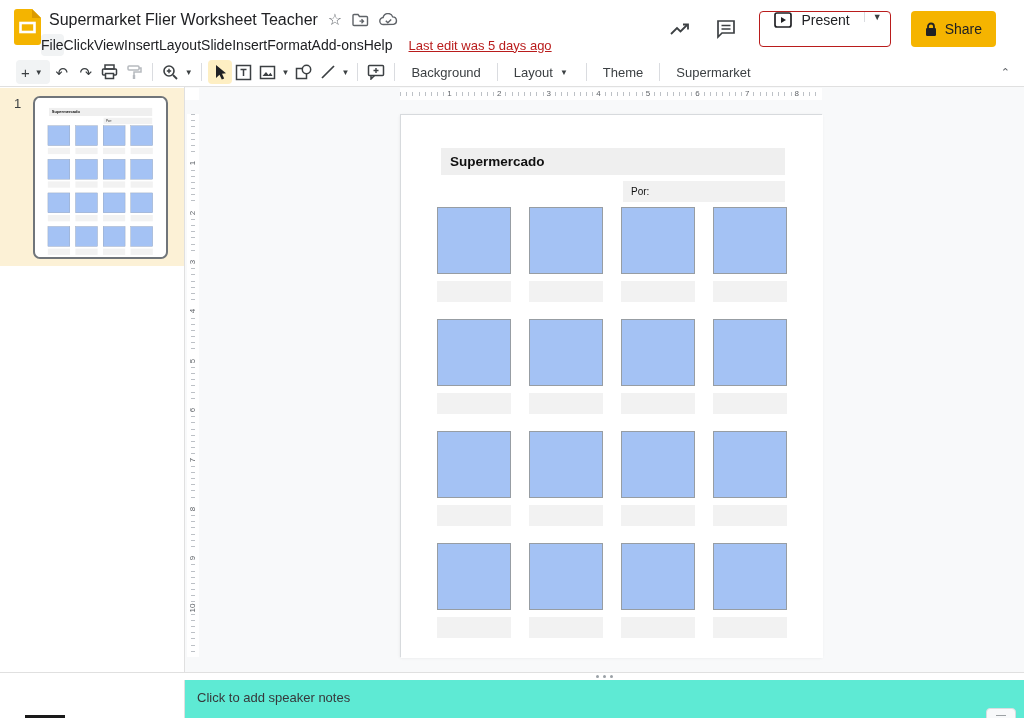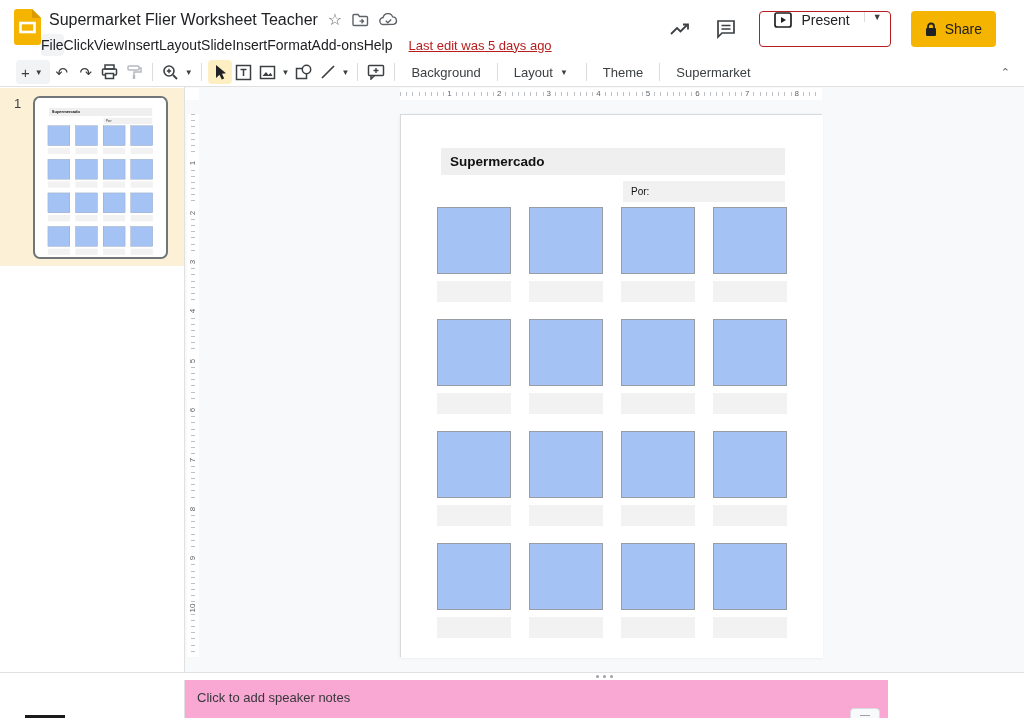--- a/index.html
+++ b/index.html
@@ -75,21 +75,21 @@
   .sc-grid { position:absolute; left:36px; top:92px; display:grid; grid-template-columns:repeat(4,74px); column-gap:18px; row-gap:17px; }
   .sc-cell { width:74px; }
   .sc-box { width:74px; height:67px; background:var(--slide-box-fill,#A4C2F4); border:1.5px solid #979da3; cursor:pointer; }
   .sc-cap { width:74px; height:21px; margin-top:7px; background:var(--caption-bar,#F2F2F2); cursor:text; }
 
   
   #notes-divider { position:absolute; left:0; top:672px; width:1024px; height:8px; background:#fff; border-top:1px solid #e0e0e0;
     display:flex; align-items:center; justify-content:center; cursor:row-resize; }
   #divider-dots { margin-left:185px; display:flex; gap:4px; }
   #divider-dots i { width:3px; height:3px; border-radius:50%; background:#9aa0a6; }
-  #notes { position:absolute; left:0; top:680px; width:888px; height:38px; background:#f9a8d4; }
+  #notes { position:absolute; left:0; top:680px; width:1024px; height:38px; background:#5eead4; }
   #notes-left { position:absolute; left:0; top:0; width:185px; height:38px; border-right:1px solid #e0e0e0; background:#fff; }
   #notes-text { position:absolute; left:197px; top:10px; font-size:13px; color:#37383b; cursor:text; }
   #notes-corner-btn { position:absolute; right:8px; bottom:-10px; width:30px; height:20px; background:#f8f9fa;
     border:1px solid #dadce0; border-radius:4px; display:flex; align-items:flex-start; justify-content:center; color:#80868b; font-size:10px; cursor:pointer; }
   #bottom-left-bar { position:absolute; left:25px; bottom:0; width:40px; height:3px; background:#1a1a1a; }
 
   svg { display:block; }
 </style>
 </head>
 <body>

